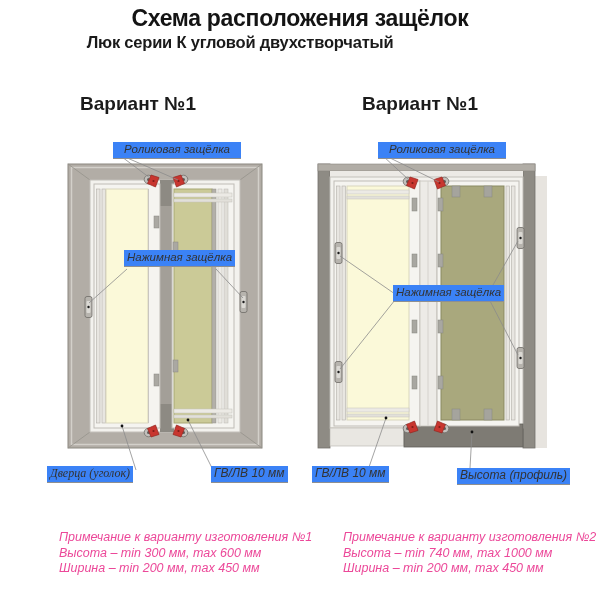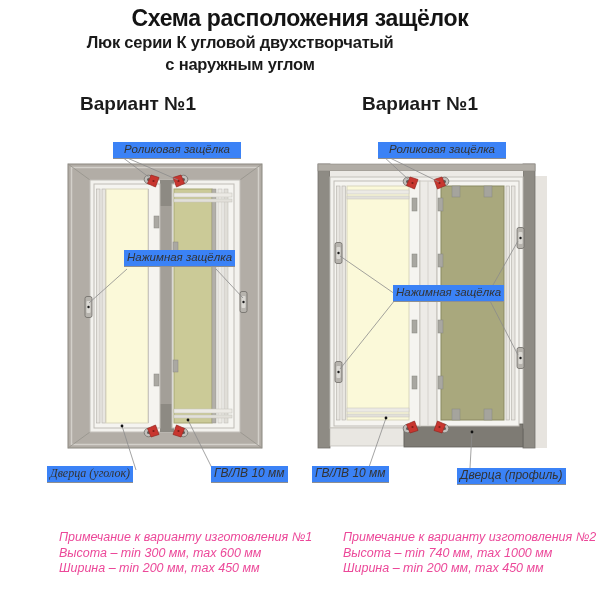--- a/index.html
+++ b/index.html
@@ -46,21 +46,20 @@
   .note1{left:59px;top:530px;}
   .note2{left:343px;top:530px;}
 </style>
 </head>
 <body>
 
 <div class="page">
 
   <div class="title">Схема расположения защёлок</div>
   <div class="sub sub1">Люк серии К угловой двухстворчатый</div>
-  <div class="sub sub2">с наружным углом</div>
 
   <div class="variant-h vh1">Вариант №1</div>
   <div class="variant-h vh2">Вариант №1</div>
 
   <svg id="svg1" class="drawing-svg" width="260" height="352" viewBox="0 0 260 352">
     <defs>
       <g id="roller">
         <circle cx="-3.5" cy="-2.5" r="4.3" fill="#c2c0bc" stroke="#716f6a" stroke-width="0.8"></circle>
         <circle cx="-3.5" cy="-2.5" r="1.5" fill="#5f5d59"></circle>
         <path d="M -1,-7 L 7,-4.5 L 3.5,5 L -4.5,1.5 Z" fill="#c8362f" stroke="#93251f" stroke-width="0.7"></path>
@@ -207,21 +206,21 @@
     </g>
   </svg>
 
   <div class="callout lbl-roller1">Роликовая защёлка</div>
   <div class="callout lbl-roller2">Роликовая защёлка</div>
   <div class="callout lbl-push1">Нажимная защёлка</div>
   <div class="callout lbl-push2">Нажимная защёлка</div>
   <div class="callout lbl-bottom lbl-door1">Дверца (уголок)</div>
   <div class="callout lbl-bottom lbl-gvlv1">ГВ/ЛВ 10 мм</div>
   <div class="callout lbl-bottom lbl-gvlv2">ГВ/ЛВ 10 мм</div>
-  <div class="callout lbl-bottom lbl-door2">Дверца (профиль)</div>
+  <div class="callout lbl-bottom lbl-door2">Высота (профиль)</div>
 
   <div class="note note1">
     <div>Примечание к варианту изготовления №1</div>
     <div>Высота – min 300 мм, max 600 мм</div>
     <div>Ширина – min 200 мм, max 450 мм</div>
   </div>
   <div class="note note2">
     <div>Примечание к варианту изготовления №2</div>
     <div>Высота – min 740 мм, max 1000 мм</div>
     <div>Ширина – min 200 мм, max 450 мм</div>

